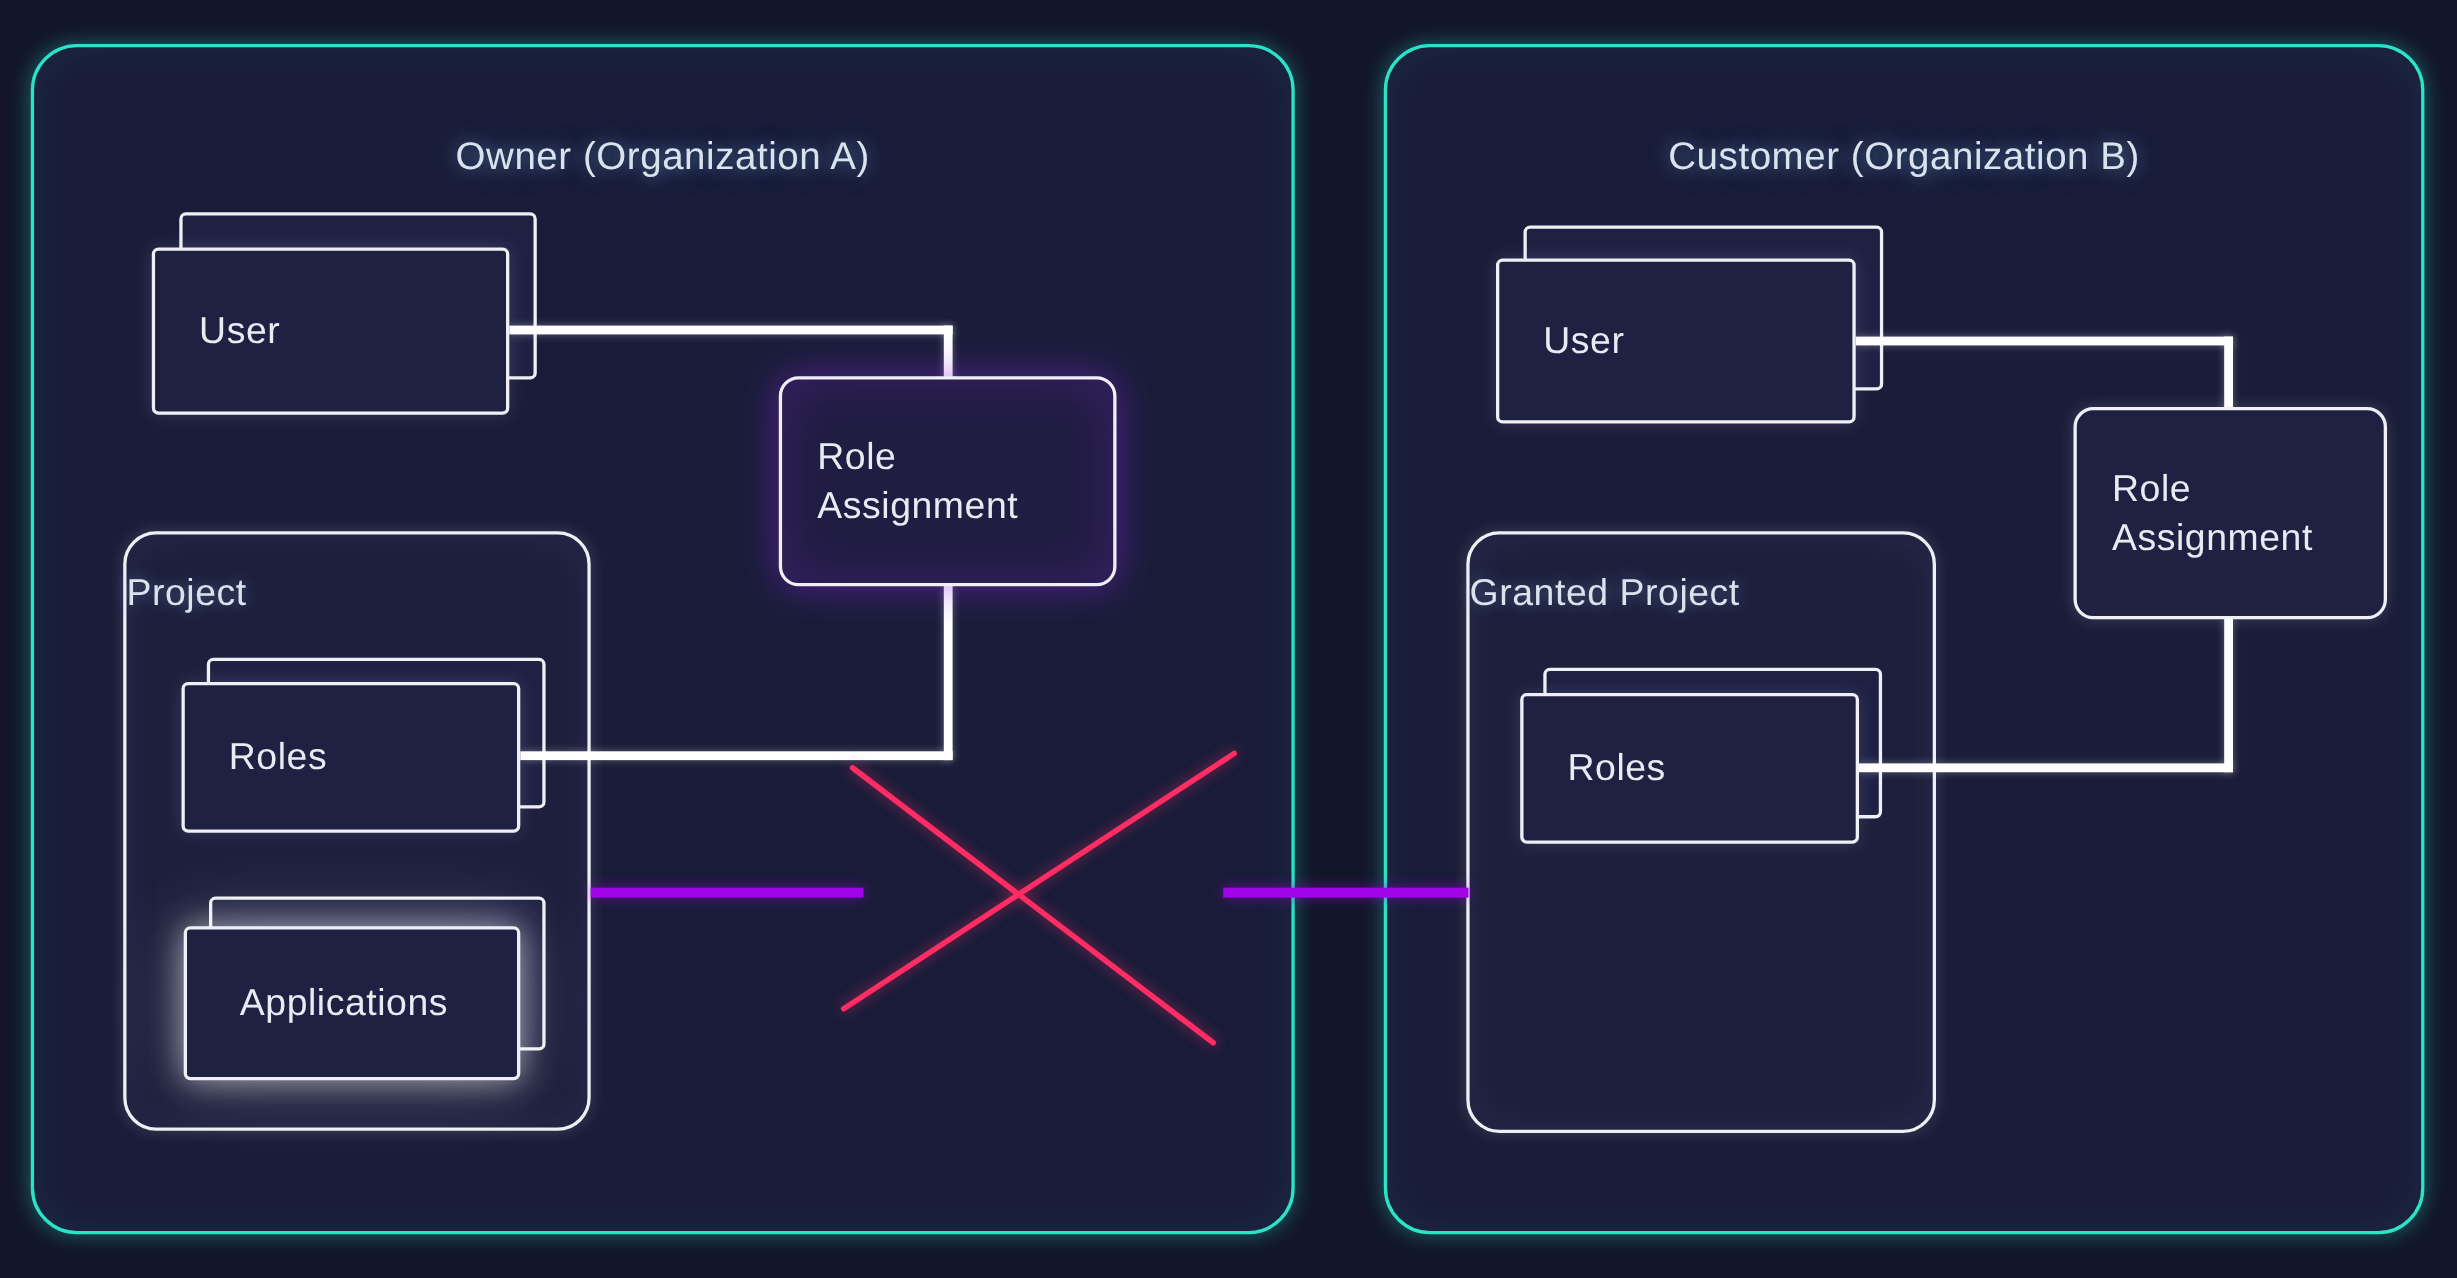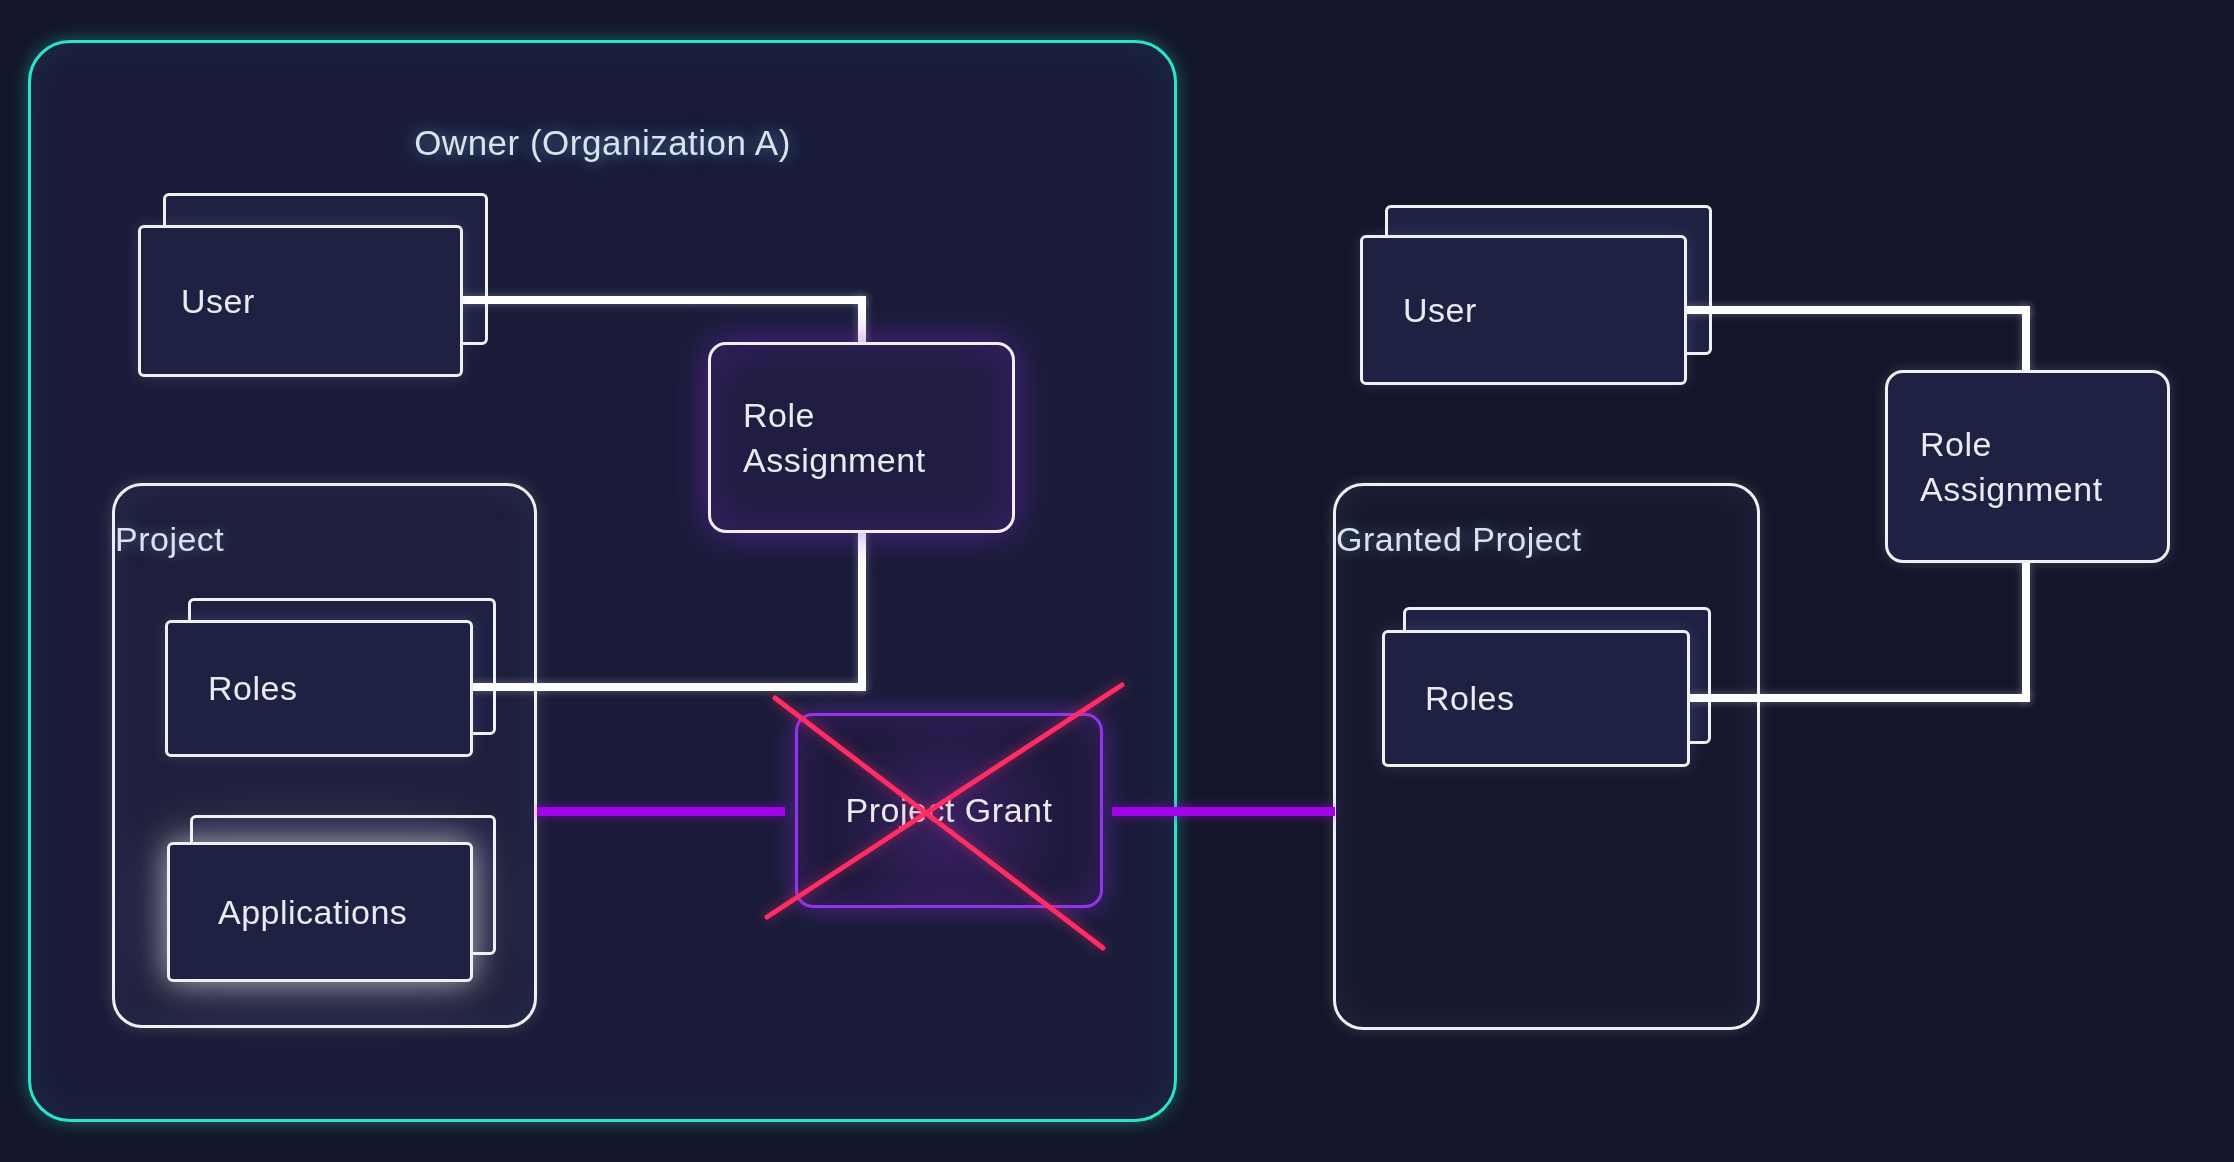--- a/index.html
+++ b/index.html
@@ -98,20 +98,23 @@
 </style>
 </head>
 <body>
 
 <div class="canvas">
 
   <section class="org" style="left:28px;top:40px;width:1149px;height:1082px;">
     <div class="org-title">Owner (Organization A)</div>
   </section>
 
+  <section class="org" style="left:1258px;top:40px;width:946px;height:1082px;">
+    <div class="org-title">Customer (Organization B)</div>
+  </section>
 
   <div class="container-box" style="left:112px;top:483px;width:425px;height:545px;">
     <div class="container-title">Project</div>
   </div>
 
   <div class="container-box" style="left:1333px;top:483px;width:427px;height:547px;">
     <div class="container-title">Granted Project</div>
   </div>
 
   <div class="line" style="left:463px;top:296px;width:403px;height:8px;"></div>
@@ -146,23 +149,20 @@
     </div>
   </div>
 
   <div class="stack" style="left:167px;top:815px;width:329px;height:167px;">
     <div class="card card-back" style="left:23px;top:0;width:306px;height:140px;"></div>
     <div class="card card-front glow" style="left:0;top:27px;width:306px;height:140px;">
       <span class="card-label">Applications</span>
     </div>
   </div>
 
-  <div class="grant-box" style="left:795px;top:713px;width:308px;height:195px;">
-    <span class="grant-label">Project Grant</span>
-  </div>
 
   <svg class="cross" style="left:740px;top:660px;" width="410" height="310" viewBox="0 0 410 310">
     <line x1="35" y1="38" x2="363" y2="288"></line>
     <line x1="27" y1="257" x2="382" y2="25"></line>
   </svg>
 
   <div class="stack" style="left:1360px;top:205px;width:352px;height:180px;">
     <div class="card card-back" style="left:25px;top:0;width:327px;height:150px;"></div>
     <div class="card card-front" style="left:0;top:30px;width:327px;height:150px;">
       <span class="card-label">User</span>

